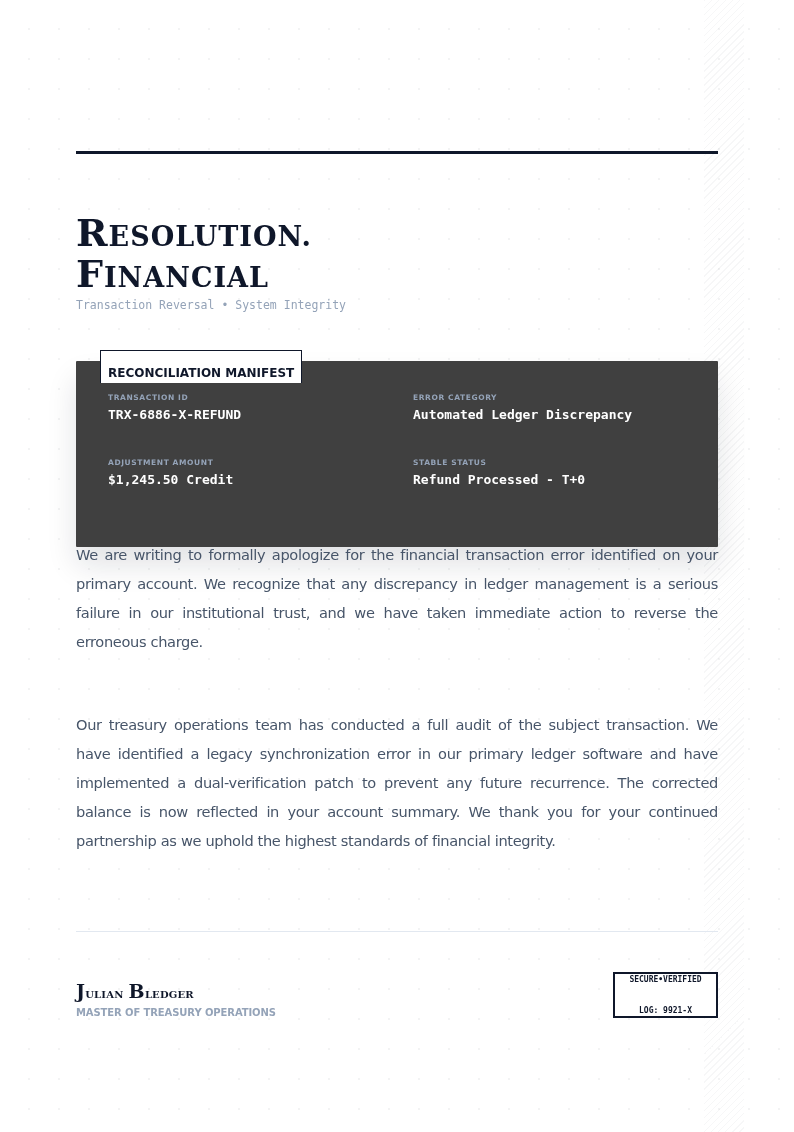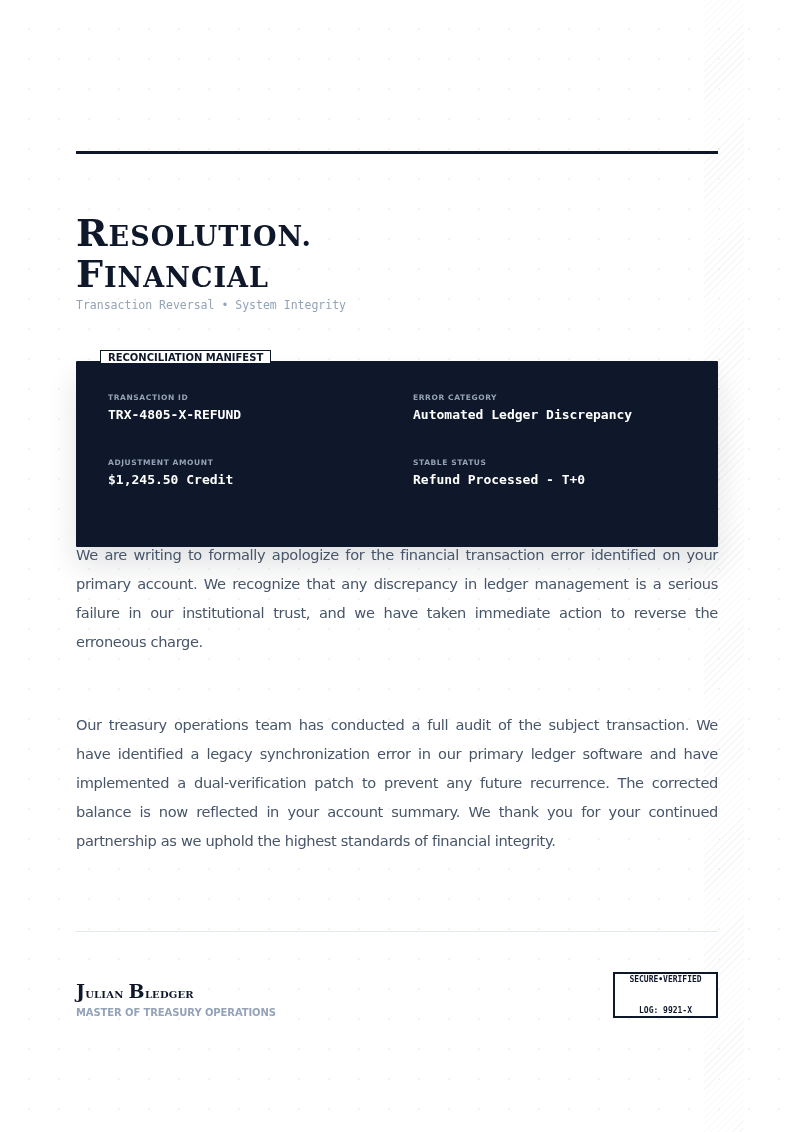--- a/index.html
+++ b/index.html
@@ -91,38 +91,38 @@
       left: 0;
       font-family: "DejaVu Sans Mono", monospace;
       font-size: 11.5px;
       color: #94a3b8;
     }
     .manifest-tab {
       position: absolute;
       top: 350px;
       left: 24px;
       height: 13px;
-      padding: 0 7px;
+      padding: 16px 7px;
       background: #ffffff;
       border: 1px solid #0f172a;
       border-bottom: none;
       font-family: "DejaVu Sans", sans-serif;
       font-weight: bold;
-      font-size: 10px;
+      font-size: 12px;
       line-height: 13px;
       color: #0f172a;
       z-index: 2;
     }
     .manifest {
       position: absolute;
       top: 361px;
       left: 0;
       width: 642px;
       height: 186px;
-      background: #0f172a;
+      background: #404040;
       border-radius: 1px;
       box-shadow: 0 18px 30px rgba(15,23,42,0.12);
     }
     .field {
       position: absolute;
     }
     .field-label {
       display: block;
       font-family: "DejaVu Sans", sans-serif;
       font-weight: bold;
@@ -220,21 +220,21 @@
     <span class="title-line"><span class="cap">F</span><span>inancial</span></span>
   </h1>
 
   <div class="subtitle">Transaction Reversal • System Integrity</div>
 
   <div class="manifest-tab">RECONCILIATION MANIFEST</div>
 
   <div class="manifest">
     <div class="field f1">
       <span class="field-label">TRANSACTION ID</span>
-      <span class="field-value">TRX-4805-X-REFUND</span>
+      <span class="field-value">TRX-6886-X-REFUND</span>
     </div>
     <div class="field f2">
       <span class="field-label">ERROR CATEGORY</span>
       <span class="field-value">Automated Ledger Discrepancy</span>
     </div>
     <div class="field f3">
       <span class="field-label">ADJUSTMENT AMOUNT</span>
       <span class="field-value">$1,245.50 Credit</span>
     </div>
     <div class="field f4">

